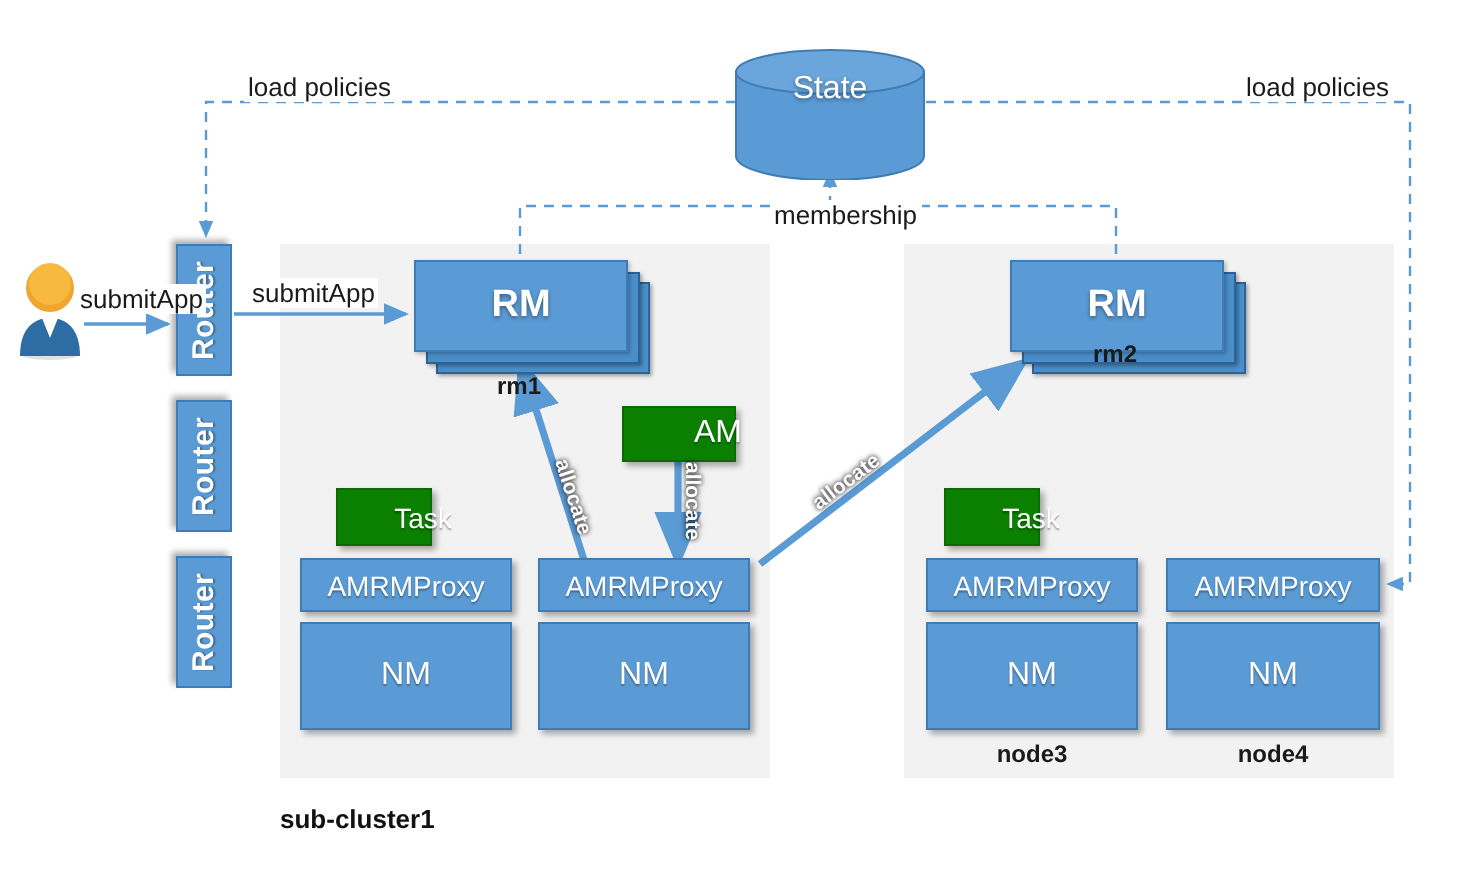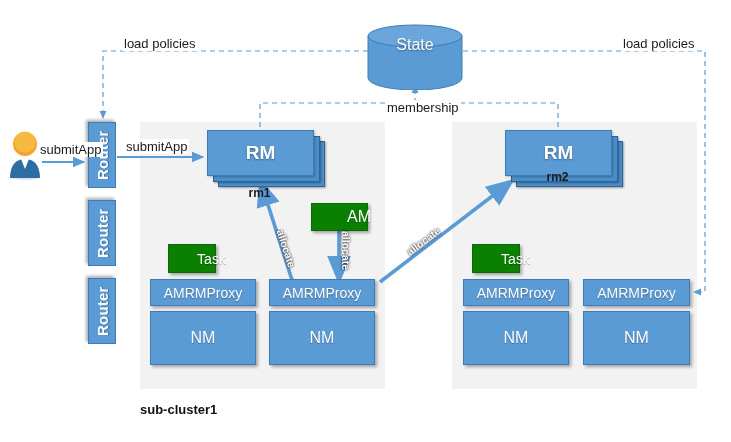--- a/index.html
+++ b/index.html
@@ -175,23 +175,25 @@
   <div class="abs greenbox" style="left:168px;top:244px;width:48px;height:29px;font-size:14px;">Task</div>
   <div class="abs bluebox" style="left:150px;top:279px;width:106px;height:27px;font-size:14px;">AMRMProxy</div>
   <div class="abs bluebox" style="left:150px;top:311px;width:106px;height:54px;font-size:16px;">NM</div>
 
   <div class="abs bluebox" style="left:269px;top:279px;width:106px;height:27px;font-size:14px;">AMRMProxy</div>
   <div class="abs bluebox" style="left:269px;top:311px;width:106px;height:54px;font-size:16px;">NM</div>
 
   <div class="abs greenbox" style="left:472px;top:244px;width:48px;height:29px;font-size:14px;">Task</div>
   <div class="abs bluebox" style="left:463px;top:279px;width:106px;height:27px;font-size:14px;">AMRMProxy</div>
   <div class="abs bluebox" style="left:463px;top:311px;width:106px;height:54px;font-size:16px;">NM</div>
+  <div class="caption" style="left:463px;top:370px;width:106px;">node3</div>
 
   <div class="abs bluebox" style="left:583px;top:279px;width:107px;height:27px;font-size:14px;">AMRMProxy</div>
   <div class="abs bluebox" style="left:583px;top:311px;width:107px;height:54px;font-size:16px;">NM</div>
+  <div class="caption" style="left:583px;top:370px;width:107px;">node4</div>
 
   <div class="cluster-caption" style="left:140px;top:402px;width:245px;">sub-cluster1</div>
 
   <div class="edge-label onwhite" style="left:38px;top:142px;">submitApp</div>
   <div class="edge-label onwhite" style="left:124px;top:139px;">submitApp</div>
   <div class="edge-label onwhite" style="left:122px;top:36px;">load policies</div>
   <div class="edge-label onwhite" style="left:621px;top:36px;">load policies</div>
   <div class="edge-label onwhite" style="left:385px;top:100px;">membership</div>
 
   <div class="rot-label" style="left:286px;top:228px;transform:rotate(72deg);transform-origin:left top;">allocate</div>

